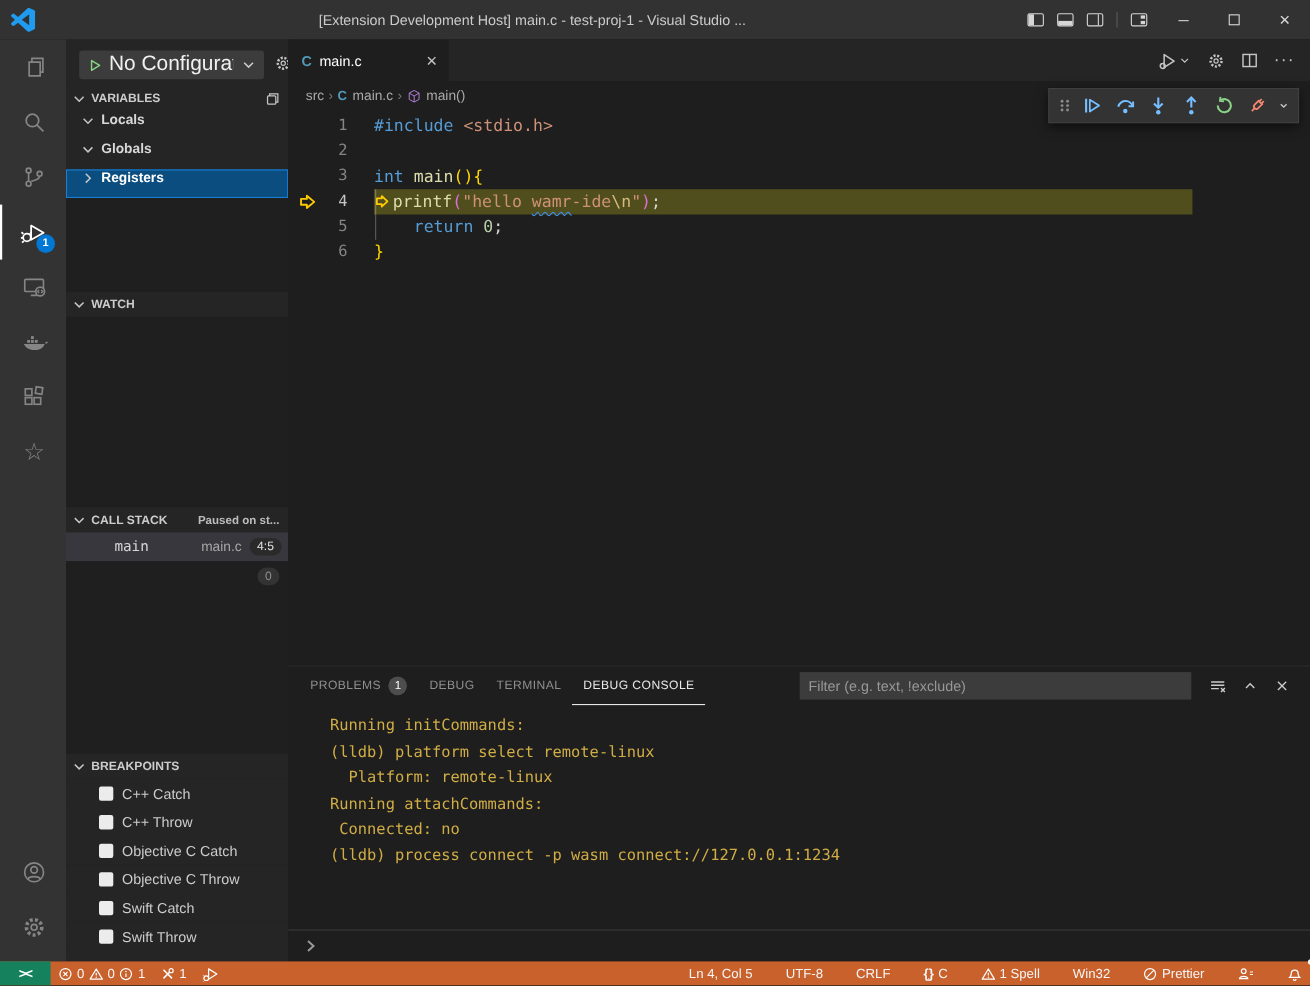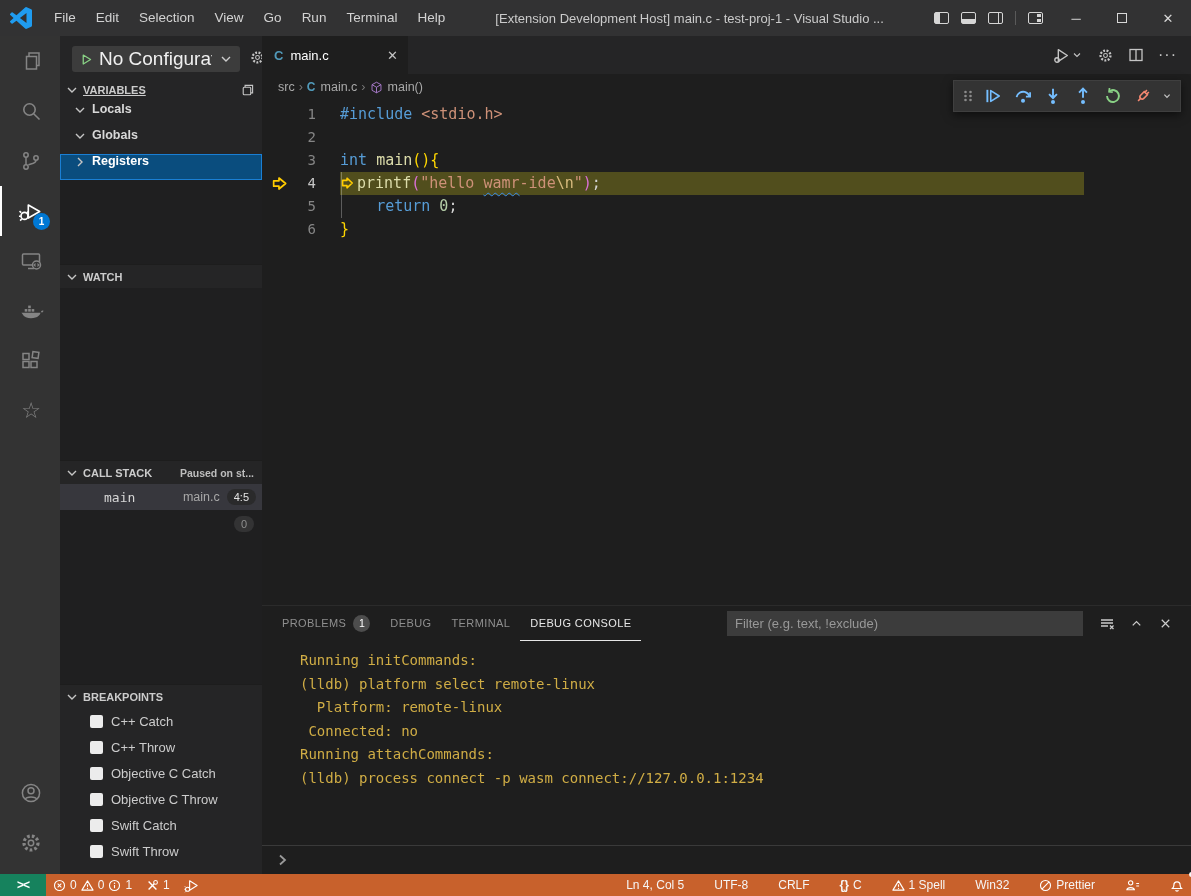--- a/index.html
+++ b/index.html
@@ -122,30 +122,20 @@
   .bell-dot { position:absolute; top:-2px; right:-3px; width:5px; height:5px; border-radius:50%; background:#f6f6f6; }
   .braces { font-weight:bold; font-size:12px; }
 </style>
 </head>
 <body>
 
 <div class="titlebar">
   <svg class="tb-logo" viewBox="0 0 24 24">
     <path fill="#1f9cf0" d="M23.15 2.587L18.21.21a1.494 1.494 0 0 0-1.705.29l-9.46 8.63-4.12-3.128a.999.999 0 0 0-1.276.057L.327 7.261A1 1 0 0 0 .326 8.74L3.899 12 .326 15.26a1 1 0 0 0 .001 1.479L1.65 17.94a.999.999 0 0 0 1.276.057l4.12-3.128 9.46 8.63a1.492 1.492 0 0 0 1.704.29l4.942-2.377A1.5 1.5 0 0 0 24 20.06V3.939a1.5 1.5 0 0 0-.85-1.352zm-5.146 14.861L10.826 12l7.178-5.448v10.896z"></path>
   </svg>
-  <div class="menu">
-      <div class="menu-item">File</div>
-      <div class="menu-item">Edit</div>
-      <div class="menu-item">Selection</div>
-      <div class="menu-item">View</div>
-      <div class="menu-item">Go</div>
-      <div class="menu-item">Run</div>
-      <div class="menu-item">Terminal</div>
-      <div class="menu-item">Help</div>
-    </div>
   <div class="tb-title">[Extension Development Host] main.c - test-proj-1 - Visual Studio ...</div>
   <div class="layout-icons">
     <span class="lic fill-left"></span>
     <span class="lic fill-bottom"></span>
     <span class="lic line-right"></span>
     <span class="lic-divider"></span>
     <span class="lic-custom"></span>
   </div>
   <div class="win-btns">
     <span class="win-btn">─</span>
@@ -245,21 +235,21 @@
           </svg>
       </div>
       <span class="run-gear">
         <svg width="17" height="17" viewBox="0 0 24 24" fill="none" stroke="currentColor">
             <circle cx="12" cy="12" r="7" stroke-width="3.2" stroke-dasharray="2.7 2.1"></circle>
             <circle cx="12" cy="12" r="2.7" stroke-width="1.5"></circle>
           </svg>
       </span>
     </div>
 
-    <div class="sec-head" style="border-top:none;text-decoration:underline;">
+    <div class="sec-head" style="border-top:none;">
       <svg class="chev" viewBox="0 0 16 16">
           <path d="M4 6l4 4 4-4" fill="none" stroke="currentColor" stroke-width="1.4"></path>
         </svg>
       <span>VARIABLES</span>
       <span class="grow"></span>
       <span class="copy-icon">
         <svg width="15" height="15" viewBox="0 0 16 16" fill="none" stroke="currentColor" stroke-width="1.2">
             <rect x="4.5" y="4.5" width="8" height="8" rx="1"></rect>
             <path d="M6.5 4.5v-2h8v8h-2"></path>
           </svg>
@@ -534,21 +524,21 @@
                 <path d="M4 10l4-4 4 4"></path>
               </svg>
           </span>
           <span>
             <svg width="15" height="15" viewBox="0 0 16 16" stroke="currentColor" stroke-width="1.3">
                 <path d="M4 4l8 8M12 4l-8 8"></path>
               </svg>
           </span>
         </span>
       </div>
-      <div class="console"><div>Running initCommands:</div><div>(lldb) platform select remote-linux</div><div>  Platform: remote-linux</div><div> Connected: no</div><div>Running attachCommands:</div><div>(lldb) process connect -p wasm connect://127.0.0.1:1234</div></div>
+      <div class="console"><div>Running initCommands:</div><div>(lldb) platform select remote-linux</div><div>  Platform: remote-linux</div><div>Running attachCommands:</div><div> Connected: no</div><div>(lldb) process connect -p wasm connect://127.0.0.1:1234</div></div>
       <div class="console-input">
         <svg width="16" height="16" viewBox="0 0 16 16" fill="none" stroke="#9a9a9a" stroke-width="1.8">
             <path d="M6 3.5L11 8l-5 4.5"></path>
           </svg>
       </div>
     </div>
   </div>
 </div>
 
 <div class="statusbar">

